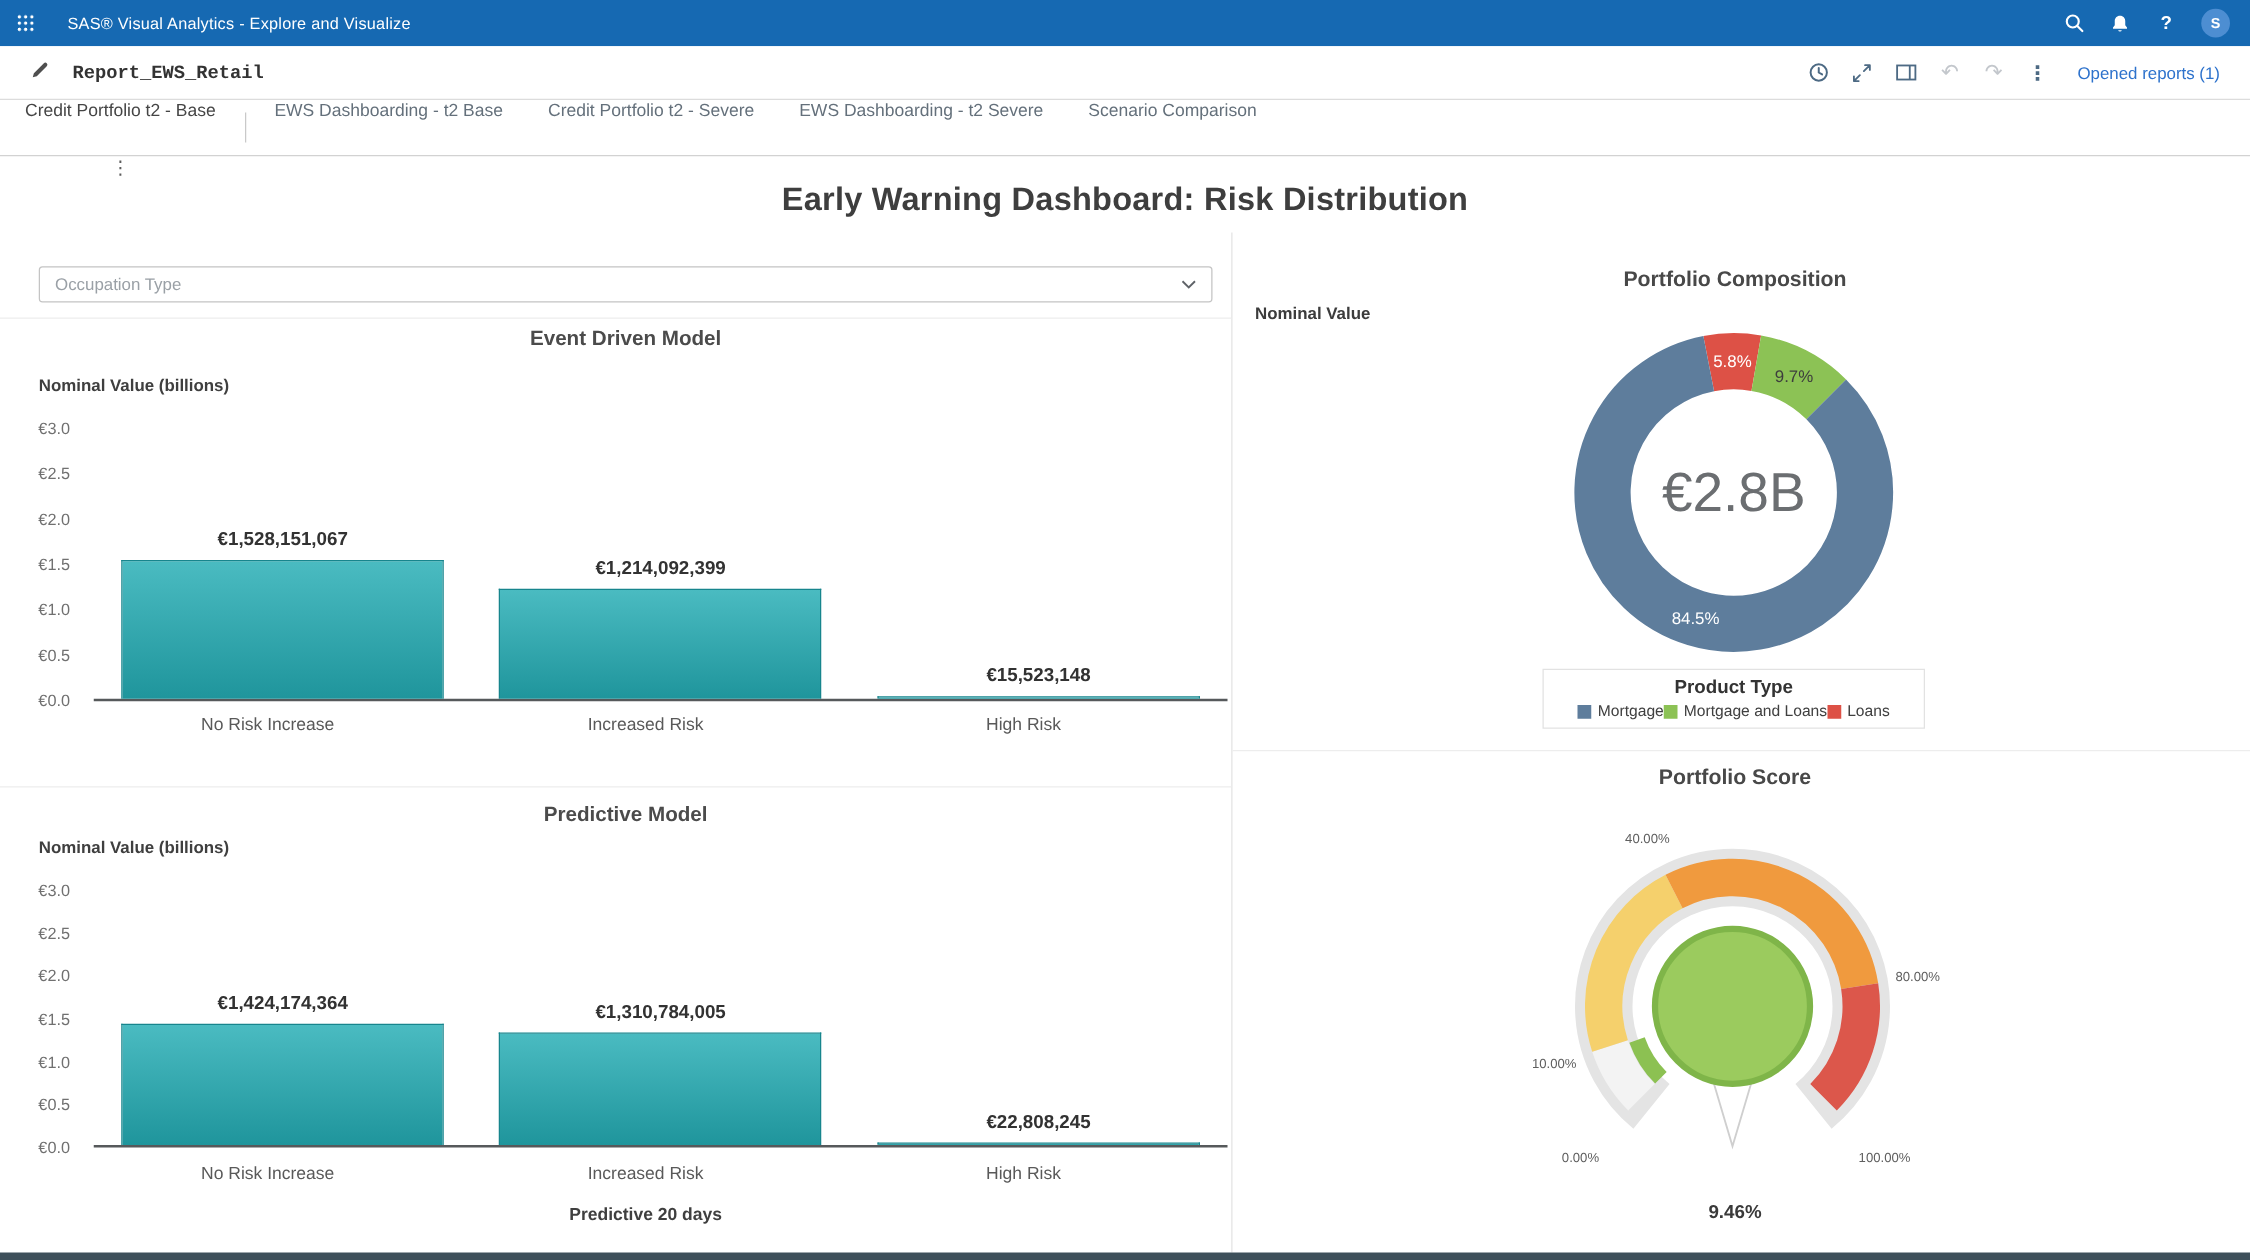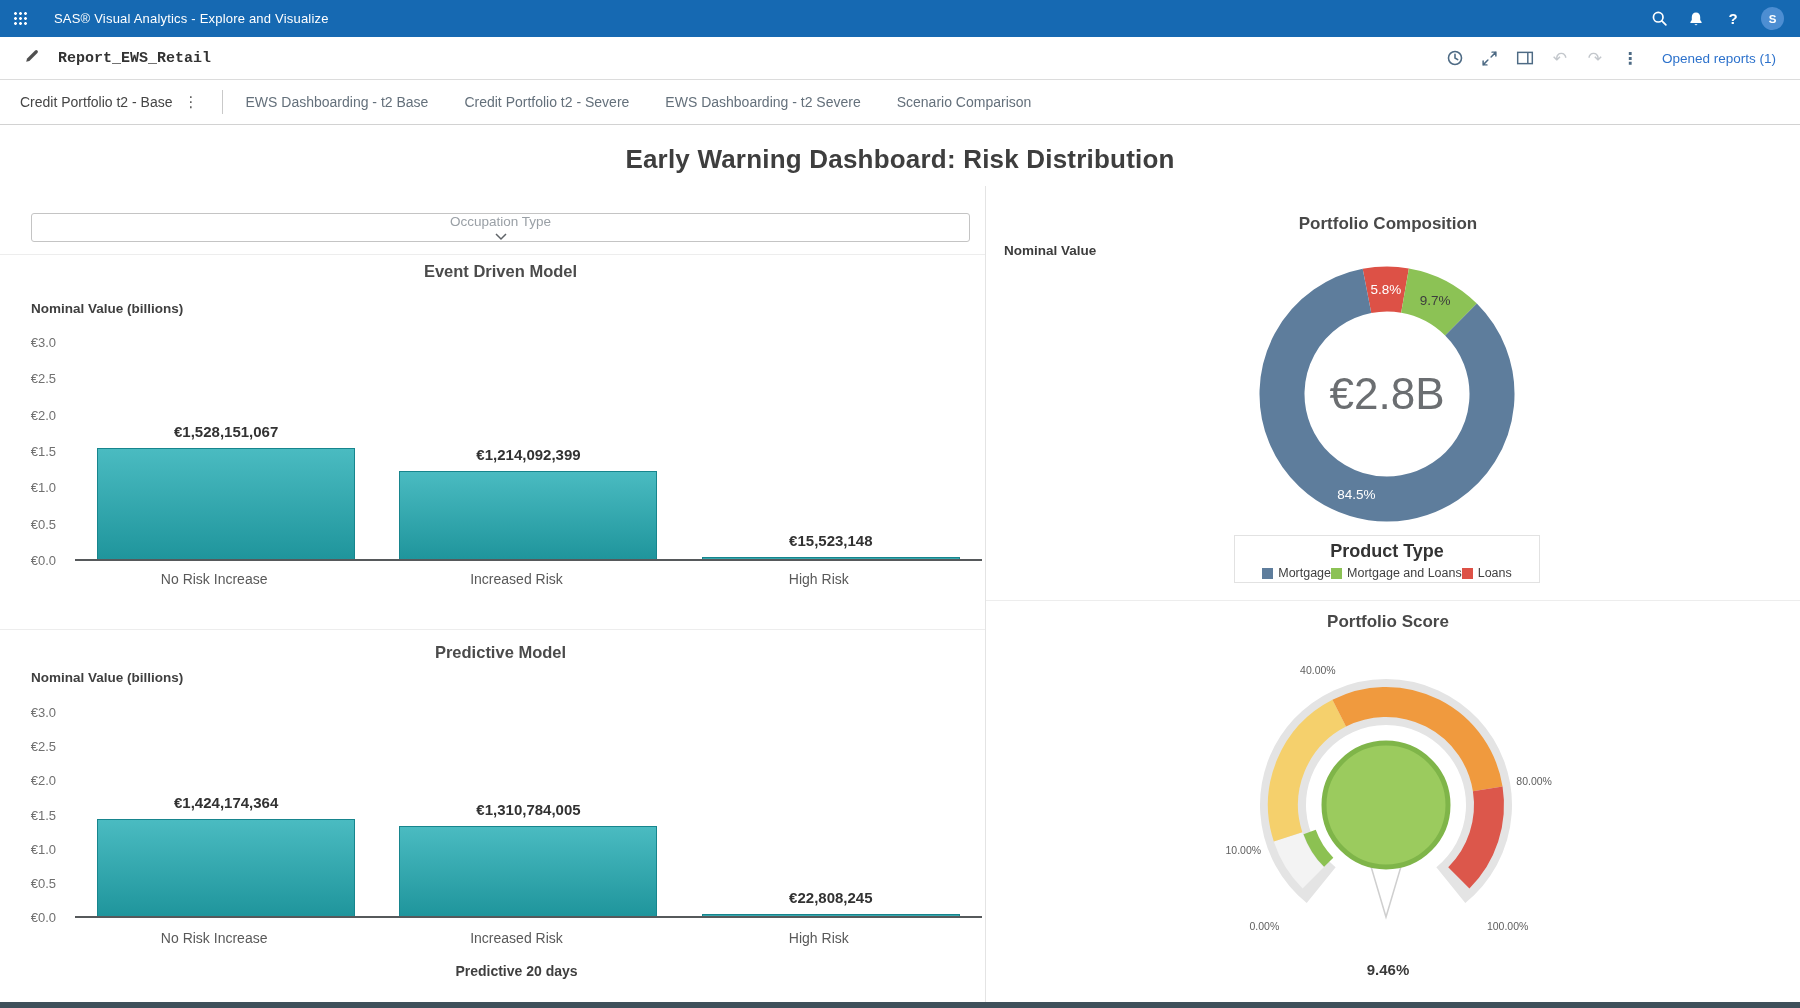--- a/index.html
+++ b/index.html
@@ -21,30 +21,30 @@
   .report-title { margin-left:18px; font-size:15px; font-weight:bold; color:#333;font-family:Liberation Mono, monospace; }
   .rb-actions { margin-left:auto; display:flex; align-items:center; gap:15px; }
   .rb-icon { width:20px; height:20px; display:flex; align-items:center; justify-content:center; cursor:pointer; color:#4d6a84; }
   .glyph-icon { font-family:"DejaVu Sans",sans-serif; font-size:17px; line-height:1; }
   .disabled { color:#c3c7cc; cursor:default; }
   .kebab-icon { font-family:"DejaVu Sans",sans-serif; font-size:16px; font-weight:bold; color:#4d6a84; }
   .opened-link { margin-left:22px; margin-right:24px; font-size:13.5px; color:#2d72cc; cursor:pointer; white-space:nowrap; }
 
   
   .tab-bar { position:absolute; left:0; top:80px; width:1800px; height:45px; border-bottom:1px solid #d2d2d2; display:flex; align-items:center; padding-left:2px; }
-  .tab { padding:0 18px; height:44px; display:flex; align-items:center; gap:11px; font-size:14px; color:#64707b; cursor:pointer; white-space:nowrap; }
+  .tab { padding:0 18px; height:44px; display:flex; align-items:center; gap:29px; font-size:14px; color:#64707b; cursor:pointer; white-space:nowrap;flex-direction:column; }
   .tab.active { color:#454545; }
   .tab .kebab { font-family:"DejaVu Sans",sans-serif; color:#5c5c5c; font-size:15px; }
   .tab-sep { width:1px; height:24px; background:#c9c9c9; margin:0 5px; }
 
   
   .page-title { position:absolute; left:0; top:144px; width:1800px; text-align:center; font-size:26px; font-weight:bold; color:#3e3e3e; letter-spacing:.2px; }
 
   
-  .filter-box { position:absolute; left:31px; top:213px; width:939px; height:29px; border:1px solid #c4c4c4; border-radius:3px; background:#fff; display:flex; align-items:center; justify-content:space-between; padding:0 12px; cursor:pointer;flex-direction:column; }
+  .filter-box { position:absolute; left:31px; top:213px; width:939px; height:29px; border:1px solid #c4c4c4; border-radius:3px; background:#fff; display:flex; align-items:center; justify-content:space-between; padding:0 12px; cursor:pointer; }
   .filter-box span { color:#9aa0a6; font-size:13.5px; }
 
   
   .vdiv { position:absolute; left:985px; top:186px; width:1px; height:816px; background:#e4e4e4; }
   .hdiv { position:absolute; height:1px; background:#ededed; }
 
   
   .bar-chart { position:absolute; left:0; width:985px; }
   .chart1 { top:262px; height:365px; }
   .chart2 { top:643px; height:350px; }
@@ -63,21 +63,21 @@
   .chart1 .cats { top:309px; } .chart2 .cats { top:287px; }
   .cat { flex:1; text-align:center; font-size:14px; color:#595959; }
   .xlab { position:absolute; left:63px; width:907px; text-align:center; font-size:14px; font-weight:bold; color:#3f3f3f; }
   .chart1 .xlab { top:332px; } .chart2 .xlab { top:320px; }
 
   
   .nominal-label { position:absolute; left:1004px; top:243px; font-size:13.5px; font-weight:bold; color:#3c3c3c; }
   .donut-title { position:absolute; left:1004px; top:214px; width:768px; text-align:center; font-size:17px; font-weight:bold; color:#484848; }
   #donut-svg { position:absolute; left:1227px; top:234px; }
   .legend { position:absolute; left:1234px; top:535px; width:306px; height:48px; border:1px solid #e2e2e2; background:#fff; }
-  .legend-title { text-align:center; font-size:18px; font-weight:bold; color:#333; margin-top:5px; }
+  .legend-title { text-align:center; font-size:15px; font-weight:bold; color:#333; margin-top:5px; }
   .legend-items { display:flex; justify-content:center; margin-top:4px; font-size:12.5px; color:#404040; }
   .legend-item { display:flex; align-items:center; cursor:pointer; white-space:nowrap; }
   .lg-sq { width:11px; height:11px; display:inline-block; margin-right:5px; }
   .score-title { position:absolute; left:1004px; top:612px; width:768px; text-align:center; font-size:17px; font-weight:bold; color:#484848; }
   .hq-band { position:absolute; left:1002px; top:641px; width:770px; height:23px; background:#ececec; color:#979797; font-size:13.5px; display:flex; align-items:center; justify-content:center; cursor:pointer; }
   #gauge-svg { position:absolute; left:1206px; top:648px; }
   .gauge-value { position:absolute; left:1004px; top:961px; width:768px; text-align:center; font-size:15px; font-weight:600; color:#3a3a3a; }
 
   .bottom-strip { position:absolute; left:0; top:1002px; width:1800px; height:6px; background:#3e505a; }
 </style>

